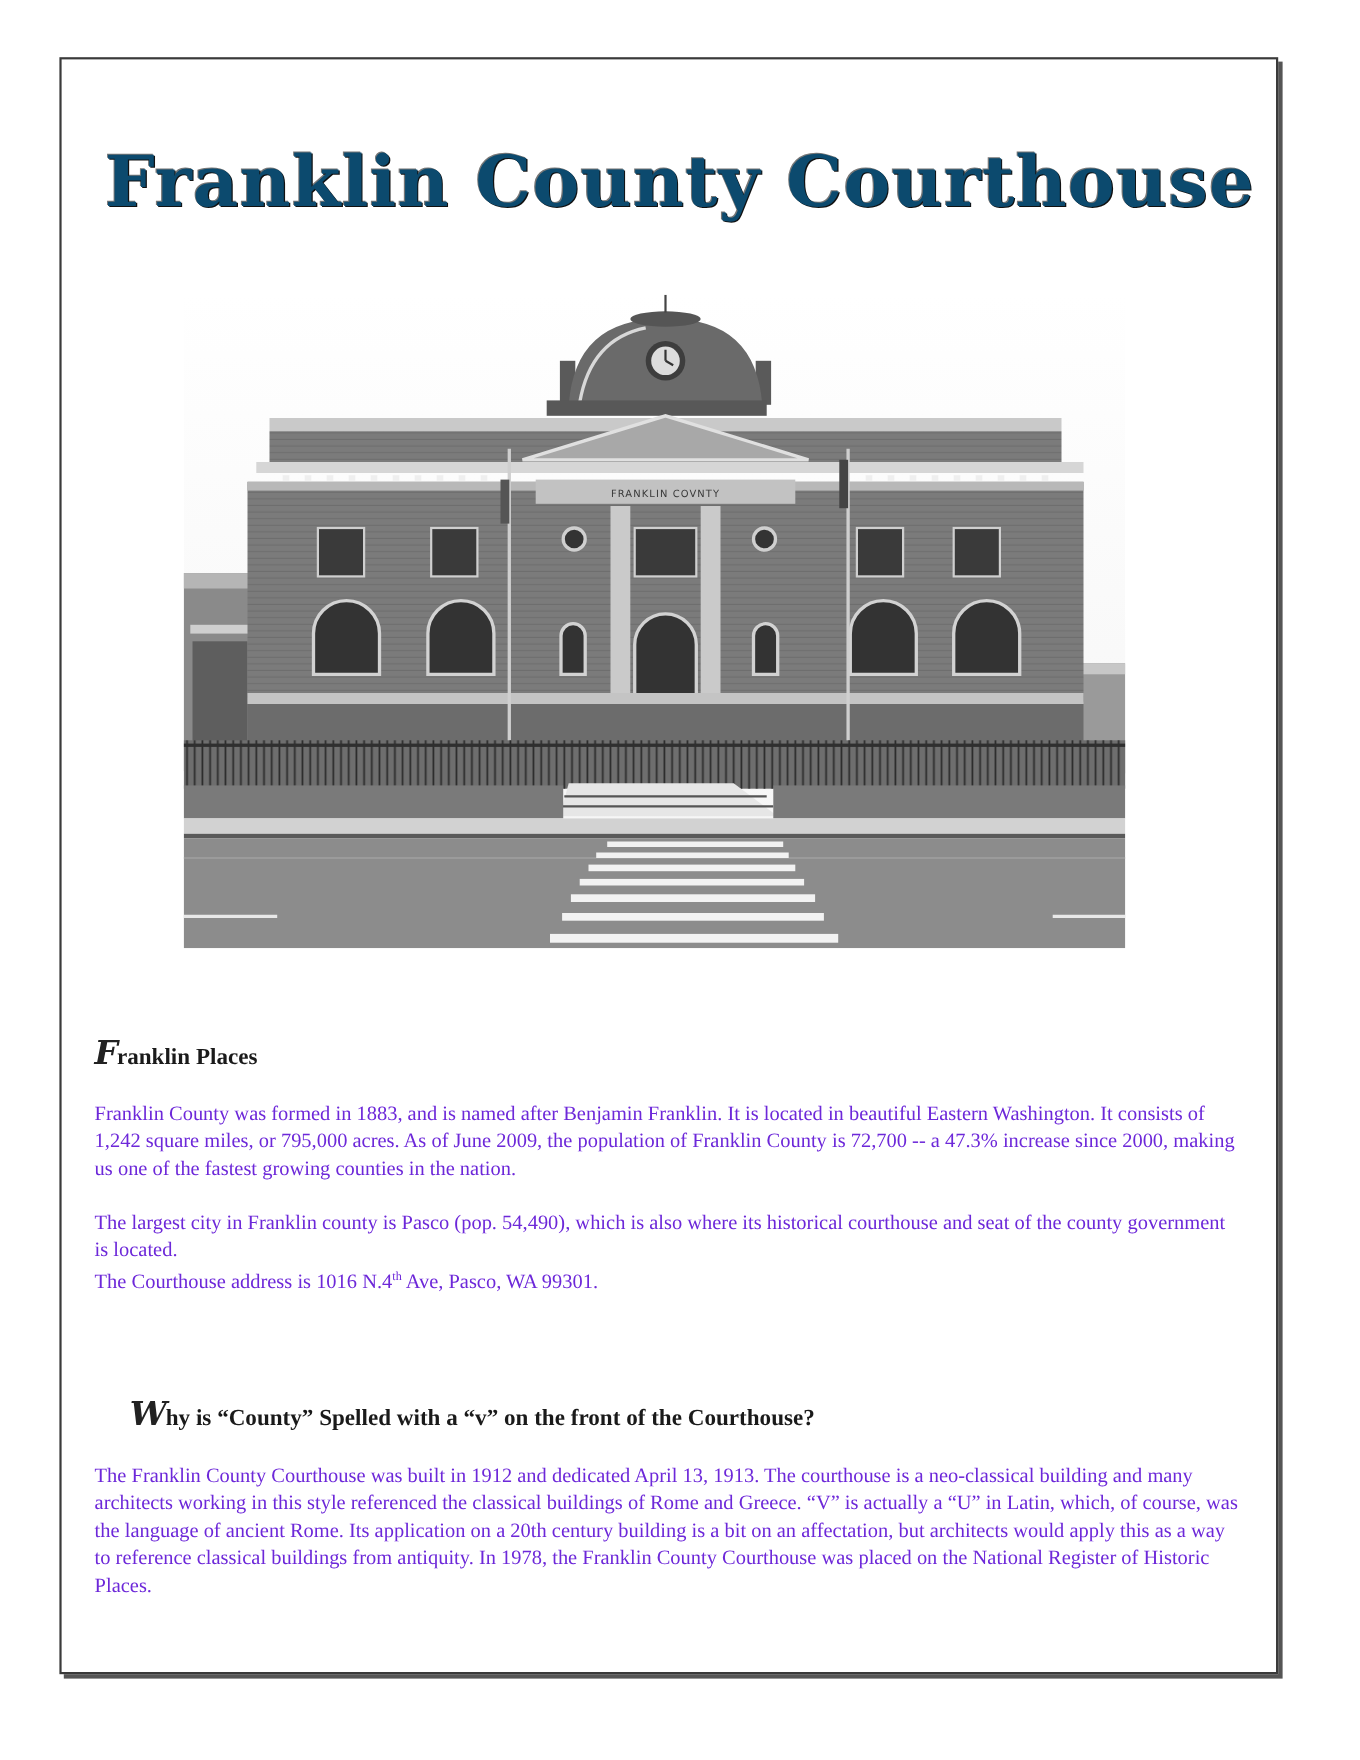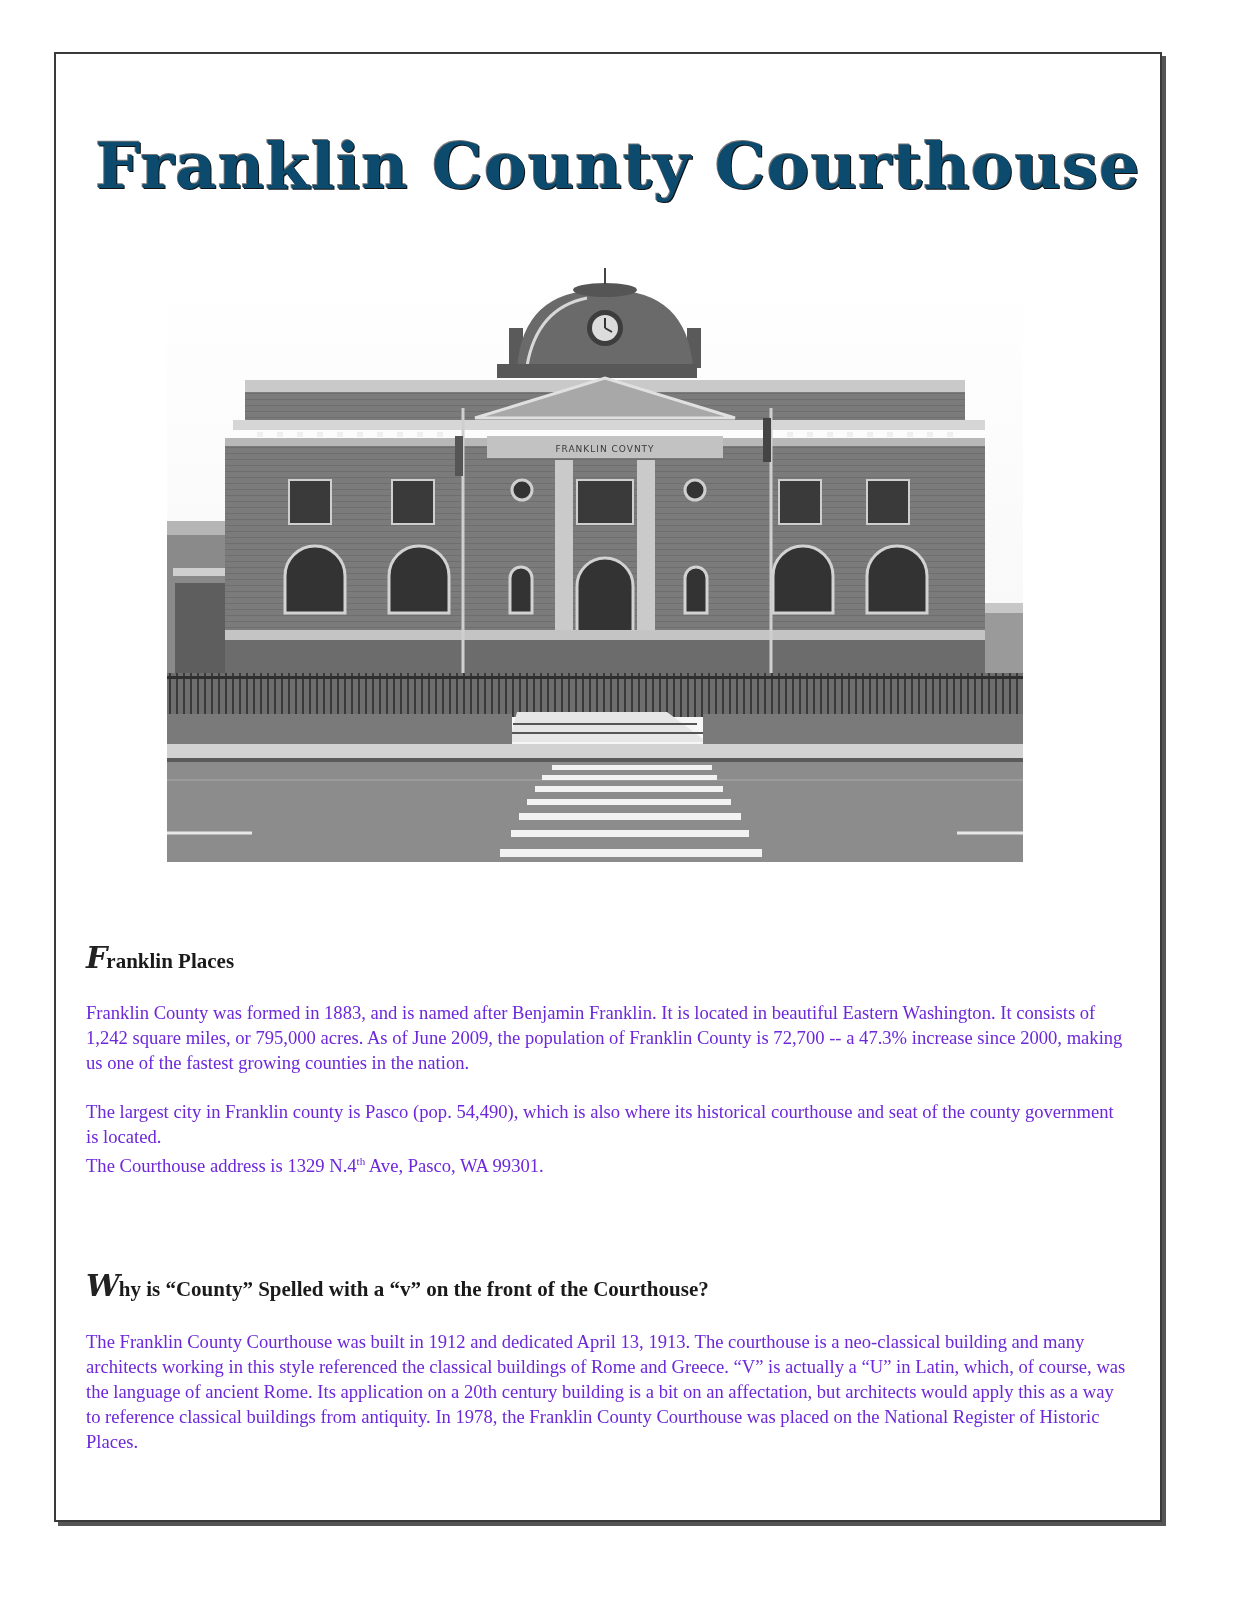--- a/index.html
+++ b/index.html
@@ -158,19 +158,19 @@
     </g>
   </svg>
 </div>
 
 <div class="section-heading" style="top:940px;">
   <span class="dropcap">F</span><span>ranklin Places</span>
 </div>
 <p class="para" style="top:1000px;">Franklin County was formed in 1883, and is named after Benjamin Franklin. It is located in beautiful Eastern Washington. It consists of 1,242 square miles, or 795,000 acres. As of June 2009, the population of Franklin County is 72,700 -- a 47.3% increase since 2000, making us one of the fastest growing counties in the nation.</p>
 <p class="para" style="top:1051px;margin-top:48px;">The largest city in Franklin county is Pasco (pop. 54,490), which is also where its historical courthouse and seat of the county government is located.</p>
 <p class="para" style="top:1153px;">
-  <span>The Courthouse address is 1329 N.4</span><sup>th</sup><span> Ave, Pasco, WA 99301.</span>
+  <span>The Courthouse address is 1016 N.4</span><sup>th</sup><span> Ave, Pasco, WA 99301.</span>
 </p>
 
-<div class="section-heading" style="top:1268px;">
+<div class="section-heading" style="top:1268px;margin-left:32px;">
   <span class="dropcap">W</span><span>hy is “County” Spelled with a “v” on the front of the Courthouse?</span>
 </div>
 <p class="para" style="top:1329px;">The Franklin County Courthouse was built in 1912 and dedicated April 13, 1913. The courthouse is a neo-classical building and many architects working in this style referenced the classical buildings of Rome and Greece. “V” is actually a “U” in Latin, which, of course, was the language of ancient Rome. Its application on a 20th century building is a bit on an affectation, but architects would apply this as a way to reference classical buildings from antiquity. In 1978, the Franklin County Courthouse was placed on the National Register of Historic Places.</p>
 
 </body></html>

